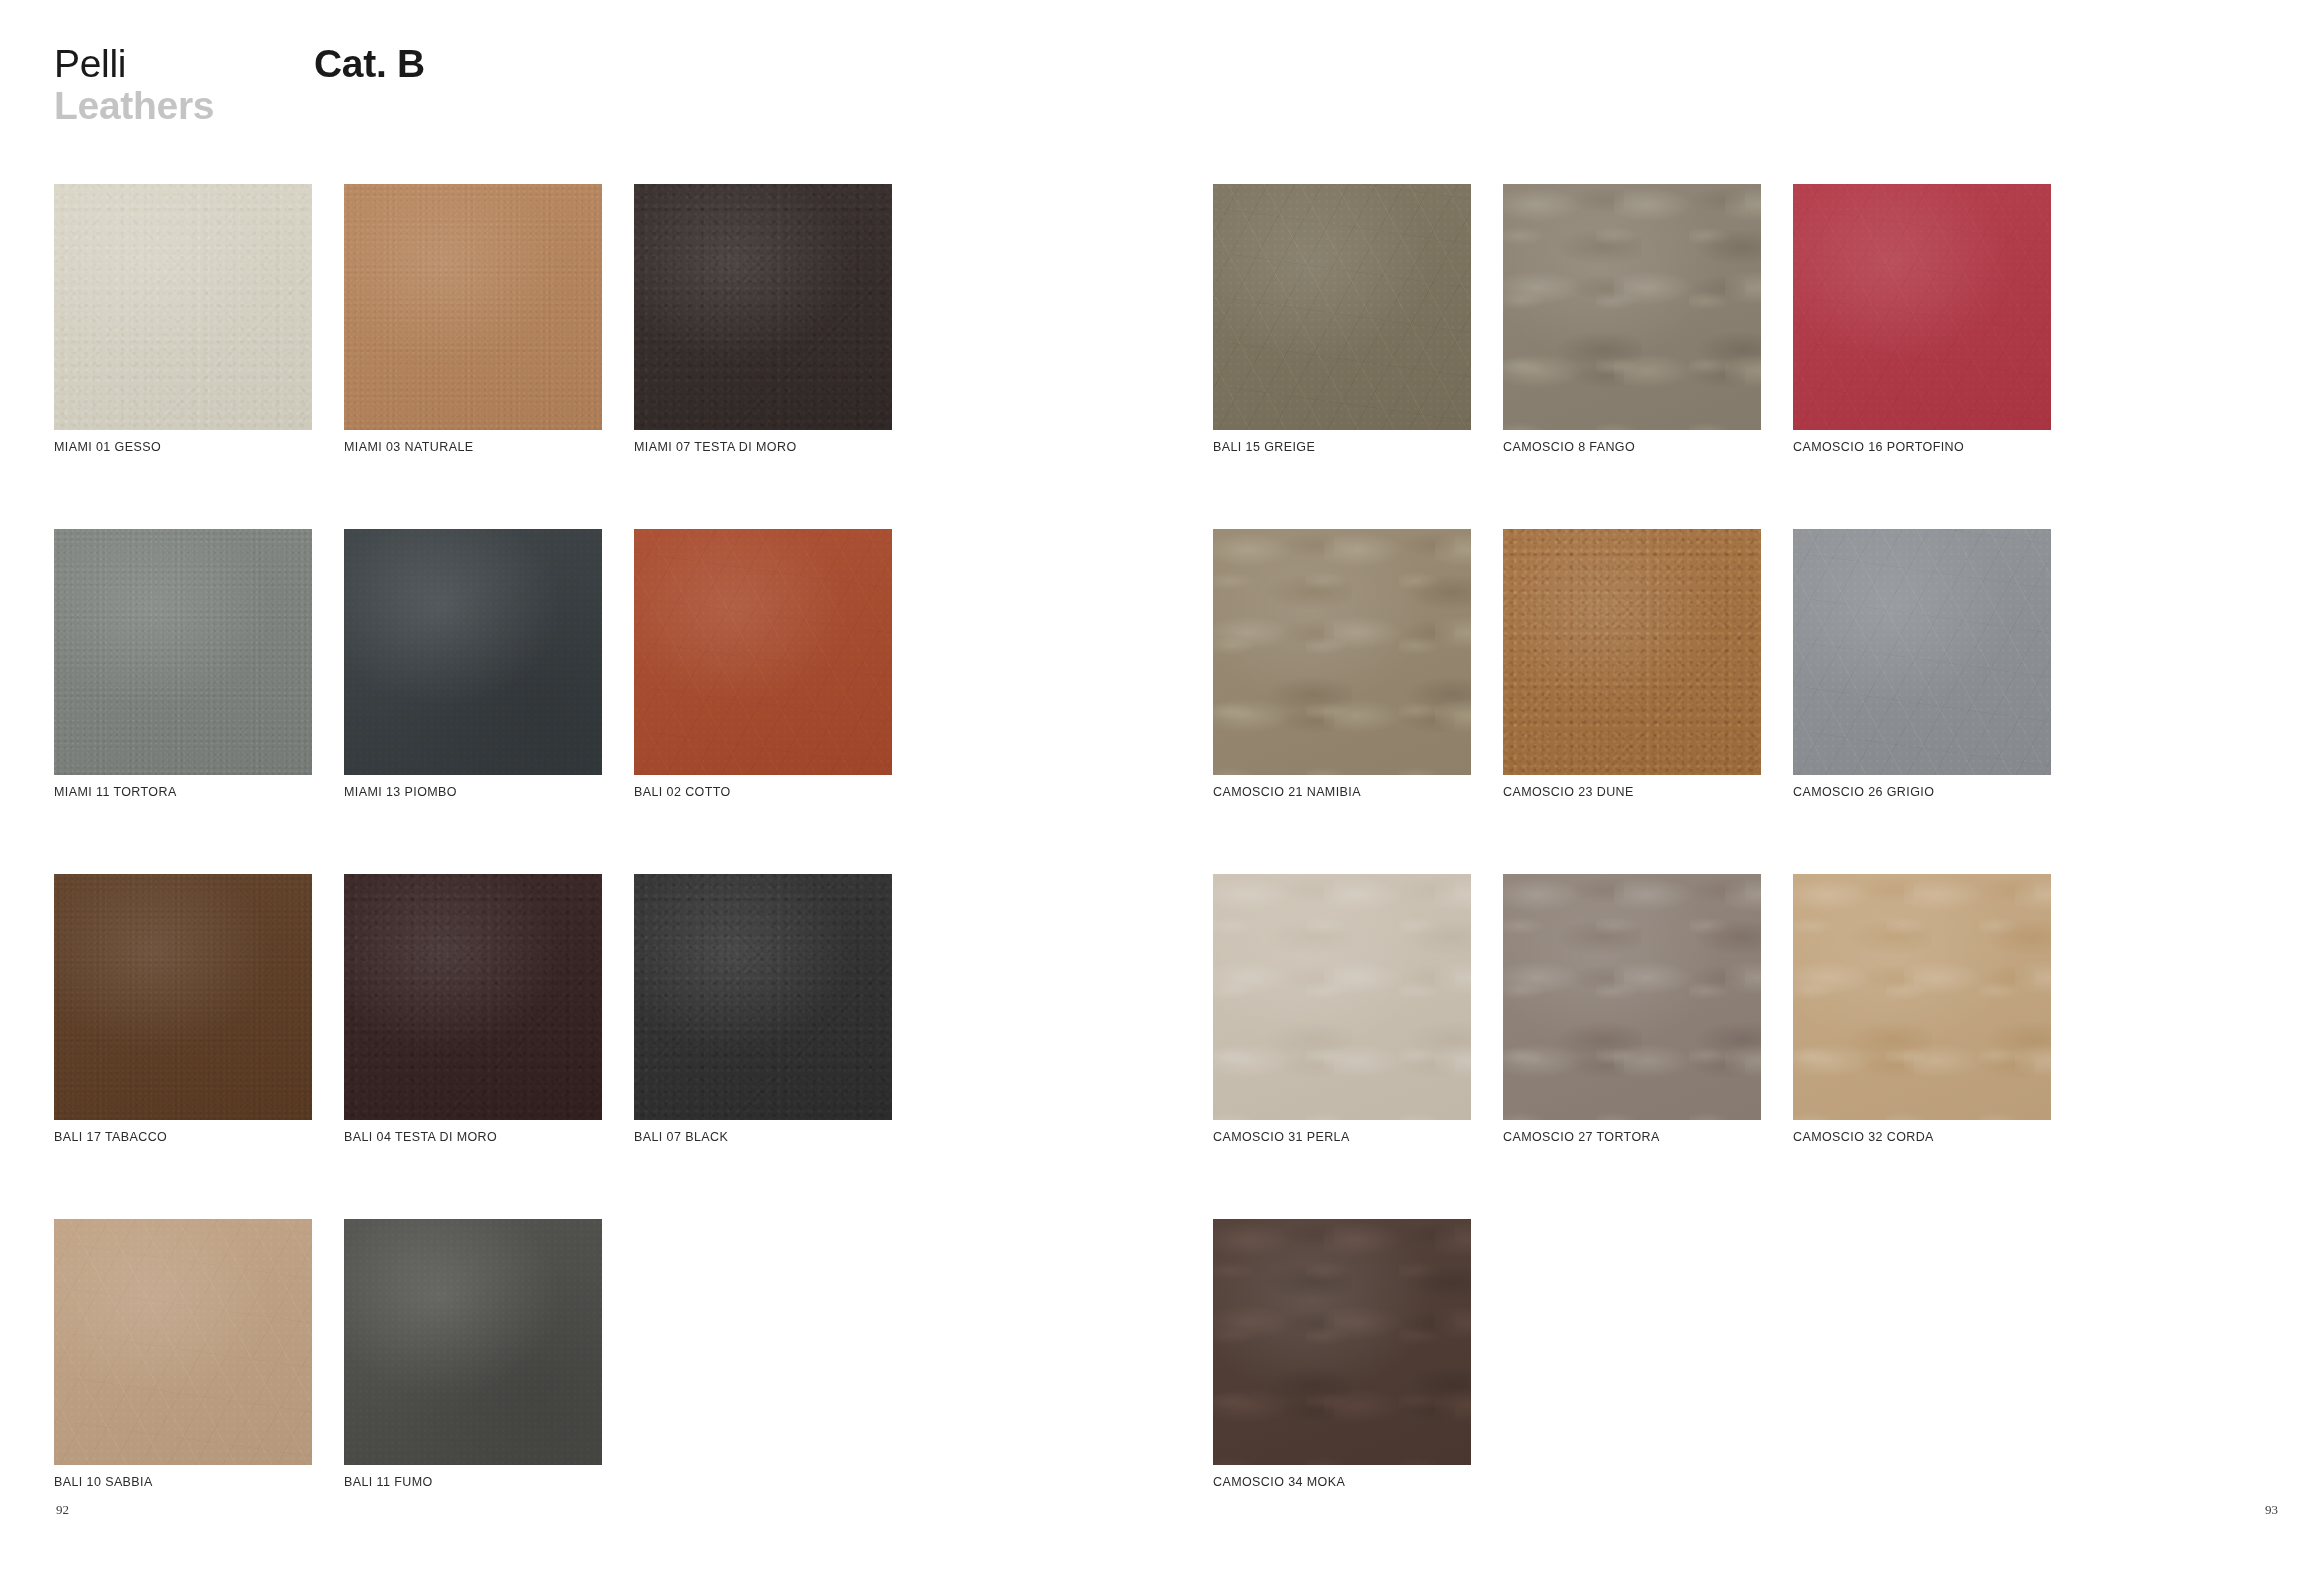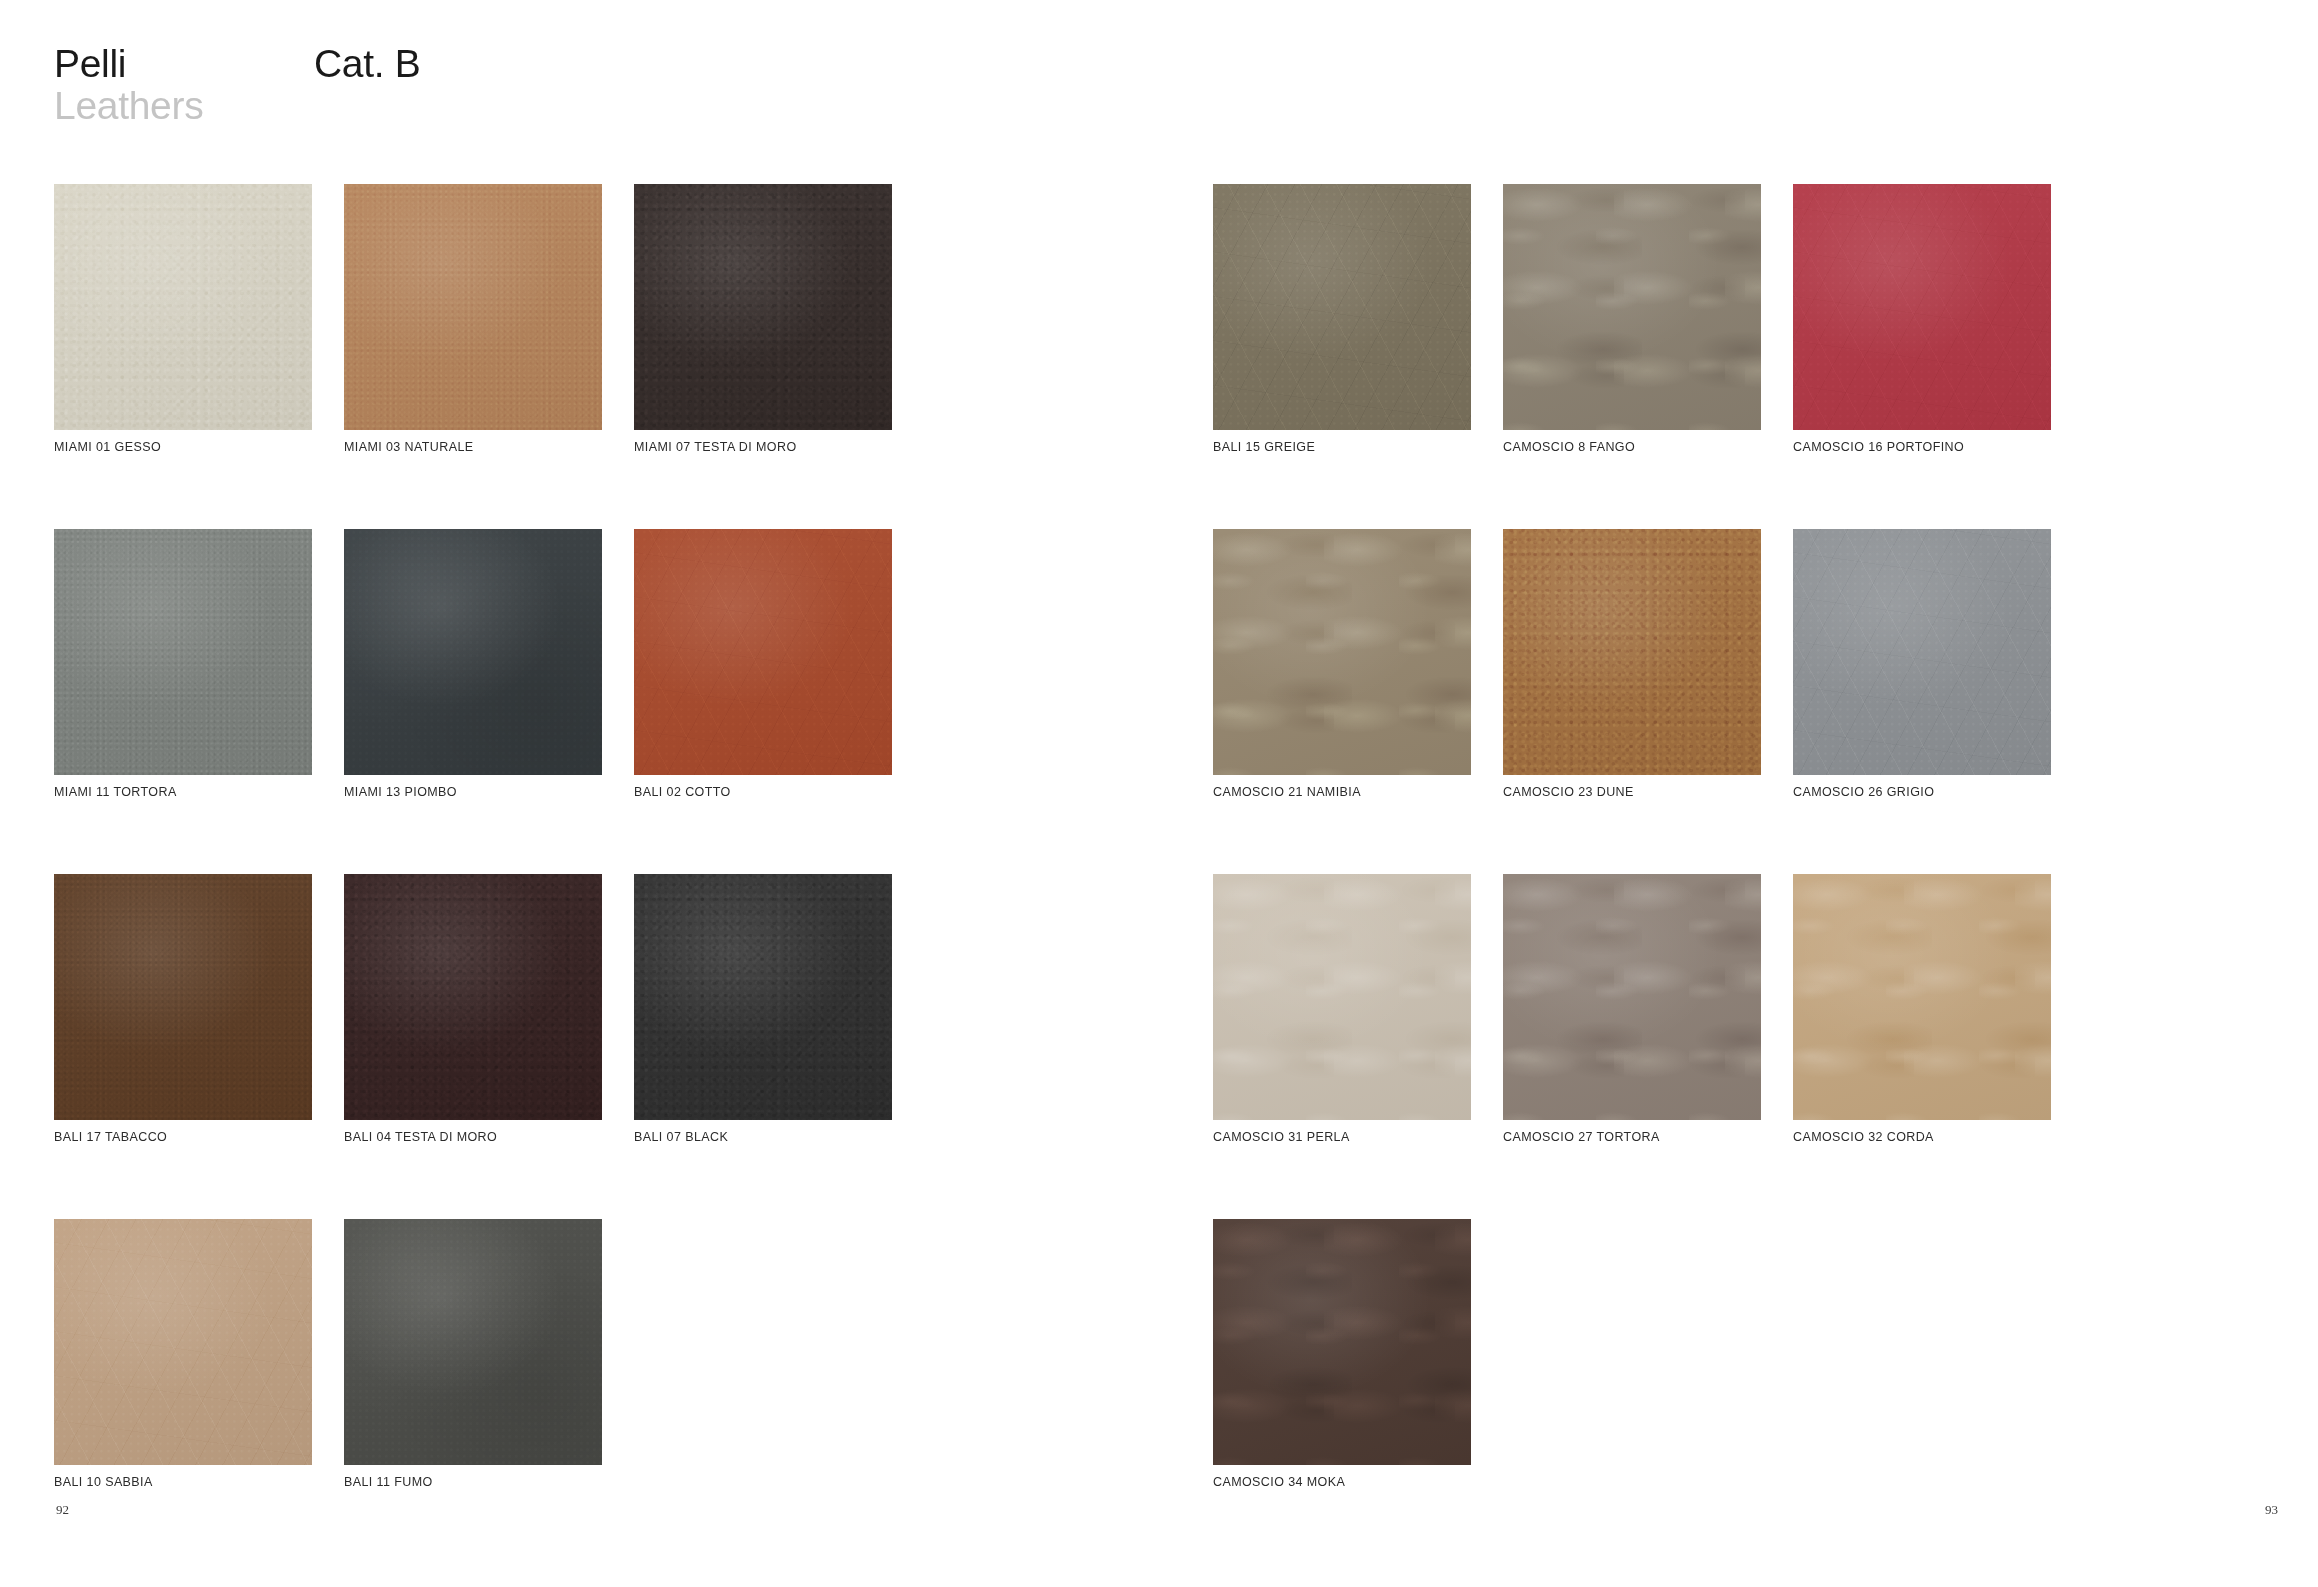--- a/index.html
+++ b/index.html
@@ -44,29 +44,29 @@
   .title-it {
     font-size: 39px;
     font-weight: 400;
     line-height: 1.08;
     color: #1a1a1a;
     letter-spacing: -0.3px;
   }
 
   .title-en {
     font-size: 39px;
-    font-weight: 400;
+    font-weight: 700;
     line-height: 1.08;
     color: #c4c4c4;
     letter-spacing: -0.3px;
   }
 
   .cat-label {
     font-size: 39px;
-    font-weight: 400;
+    font-weight: 700;
     color: #1a1a1a;
     line-height: 1.08;
     letter-spacing: -0.3px;
   }
 
   
   .grid {
     position: absolute;
     top: 184px;
     left: 54px;

